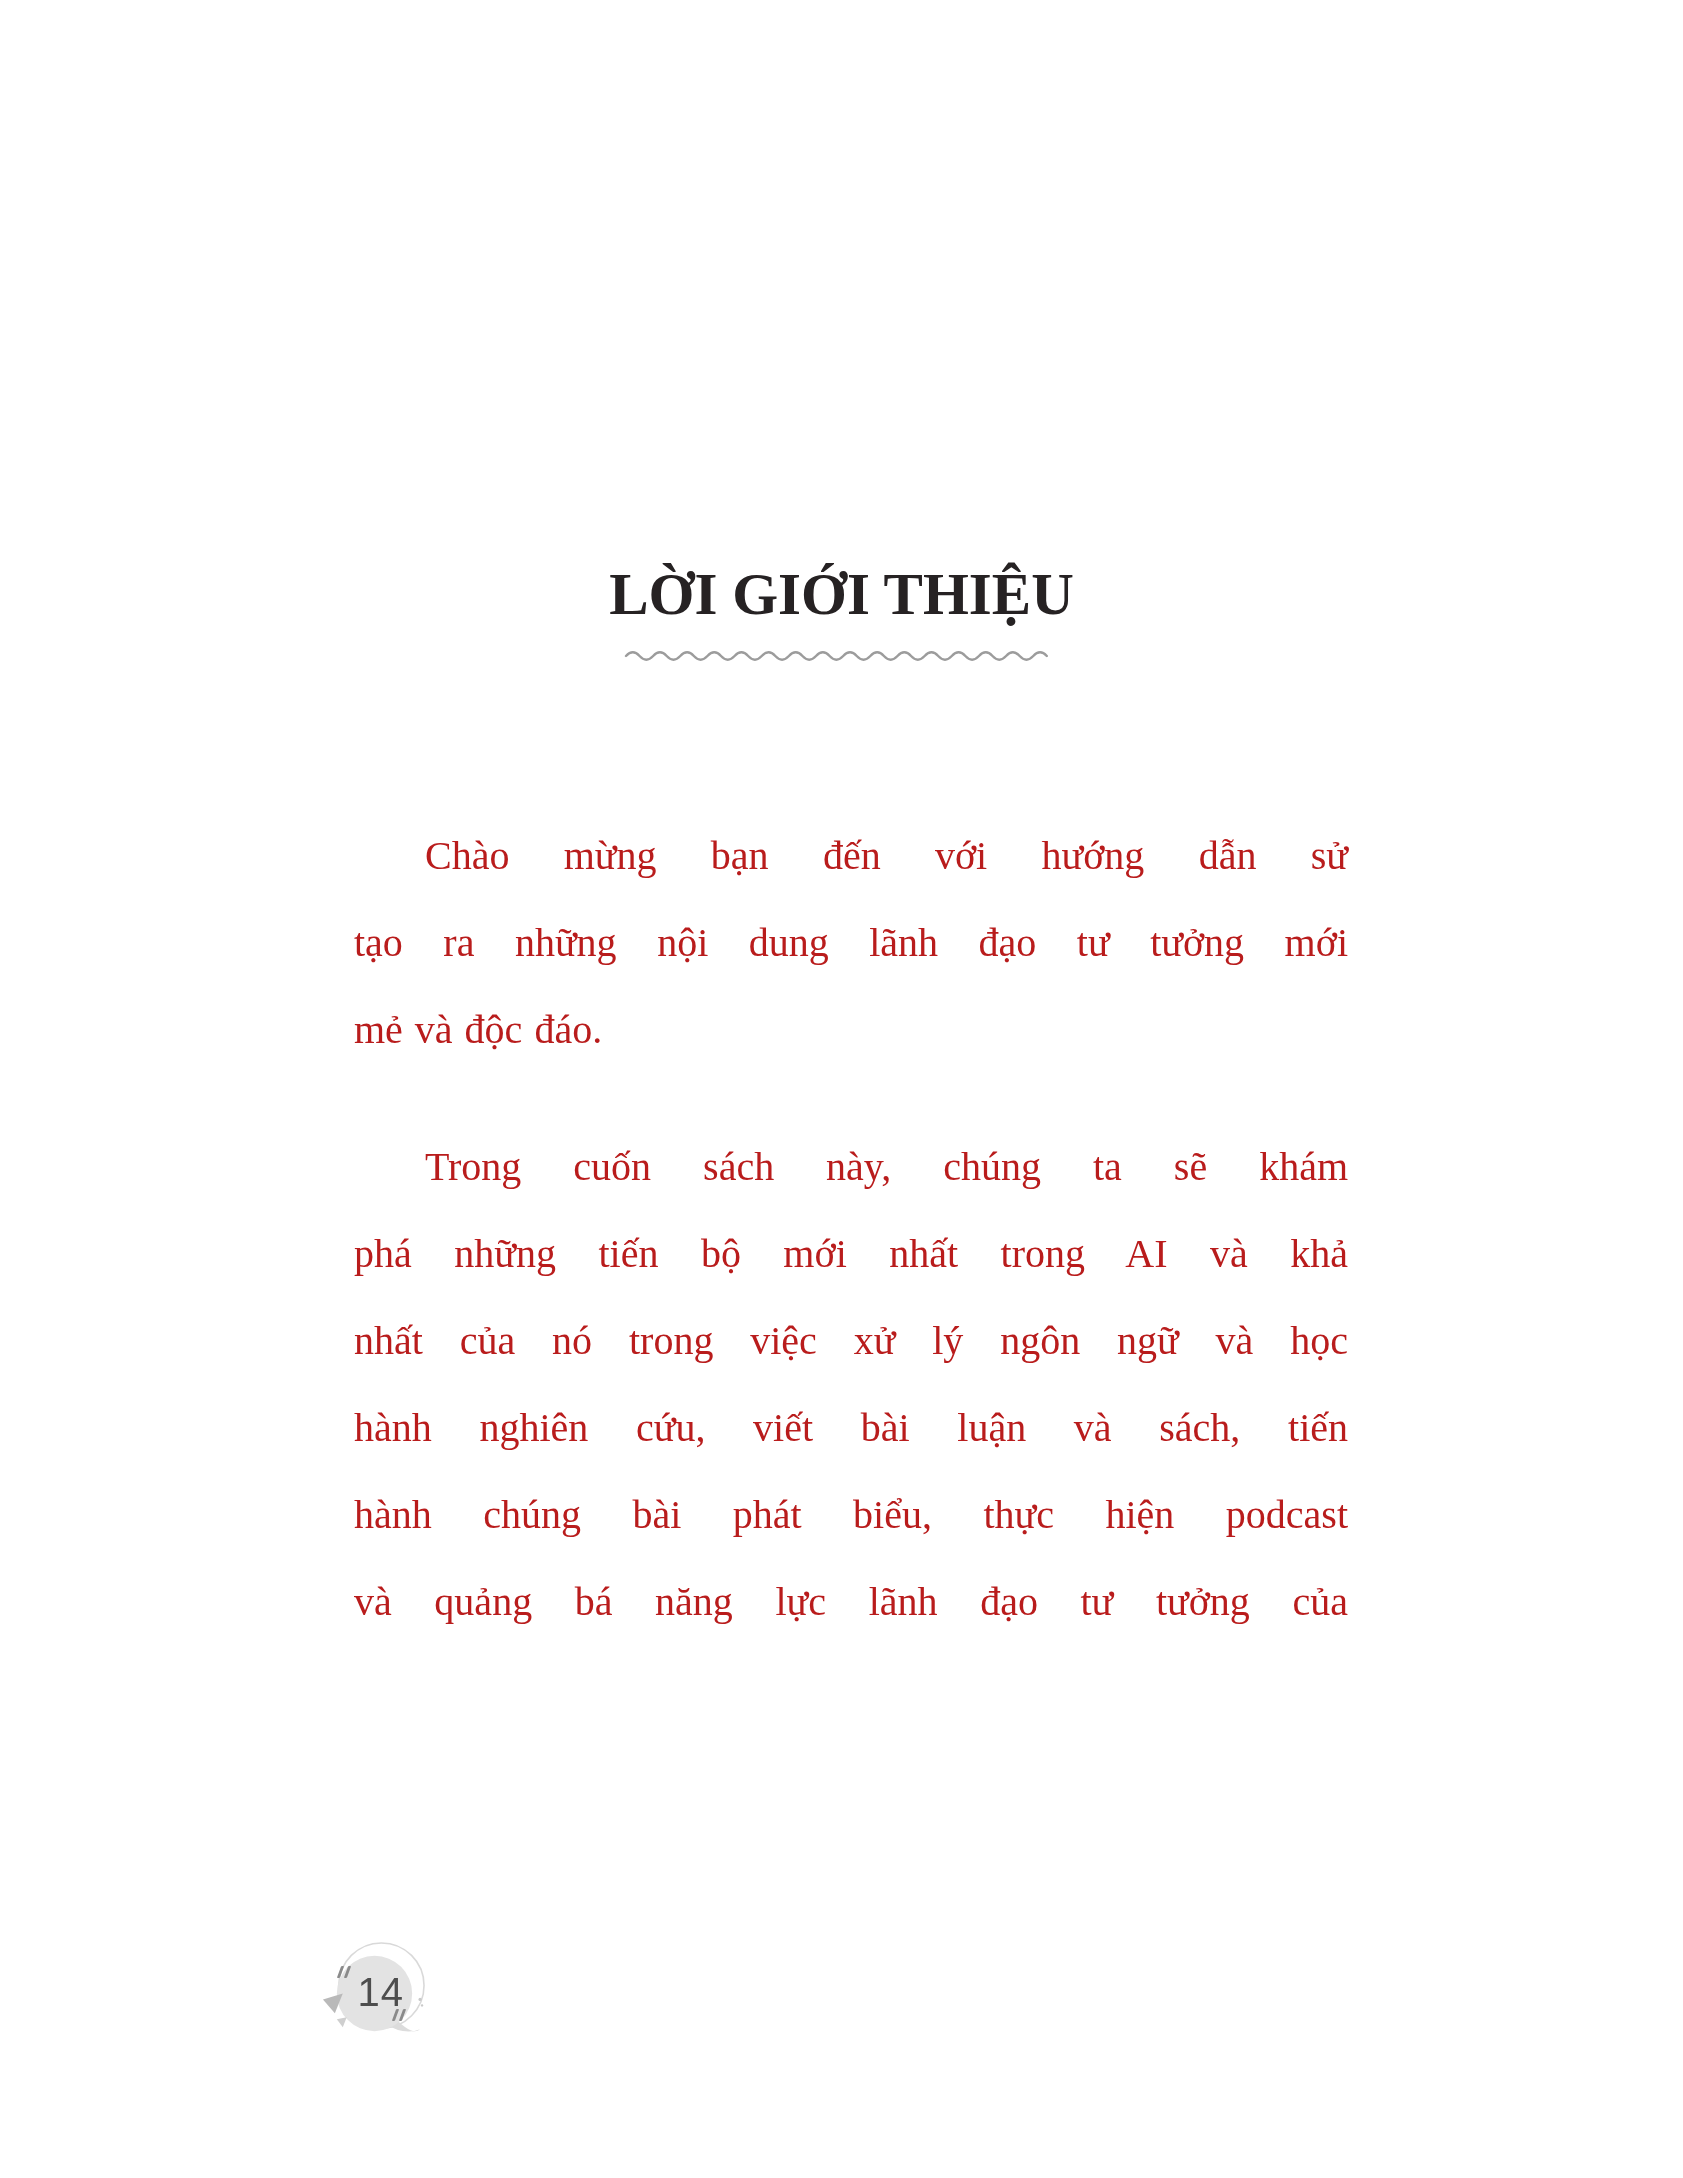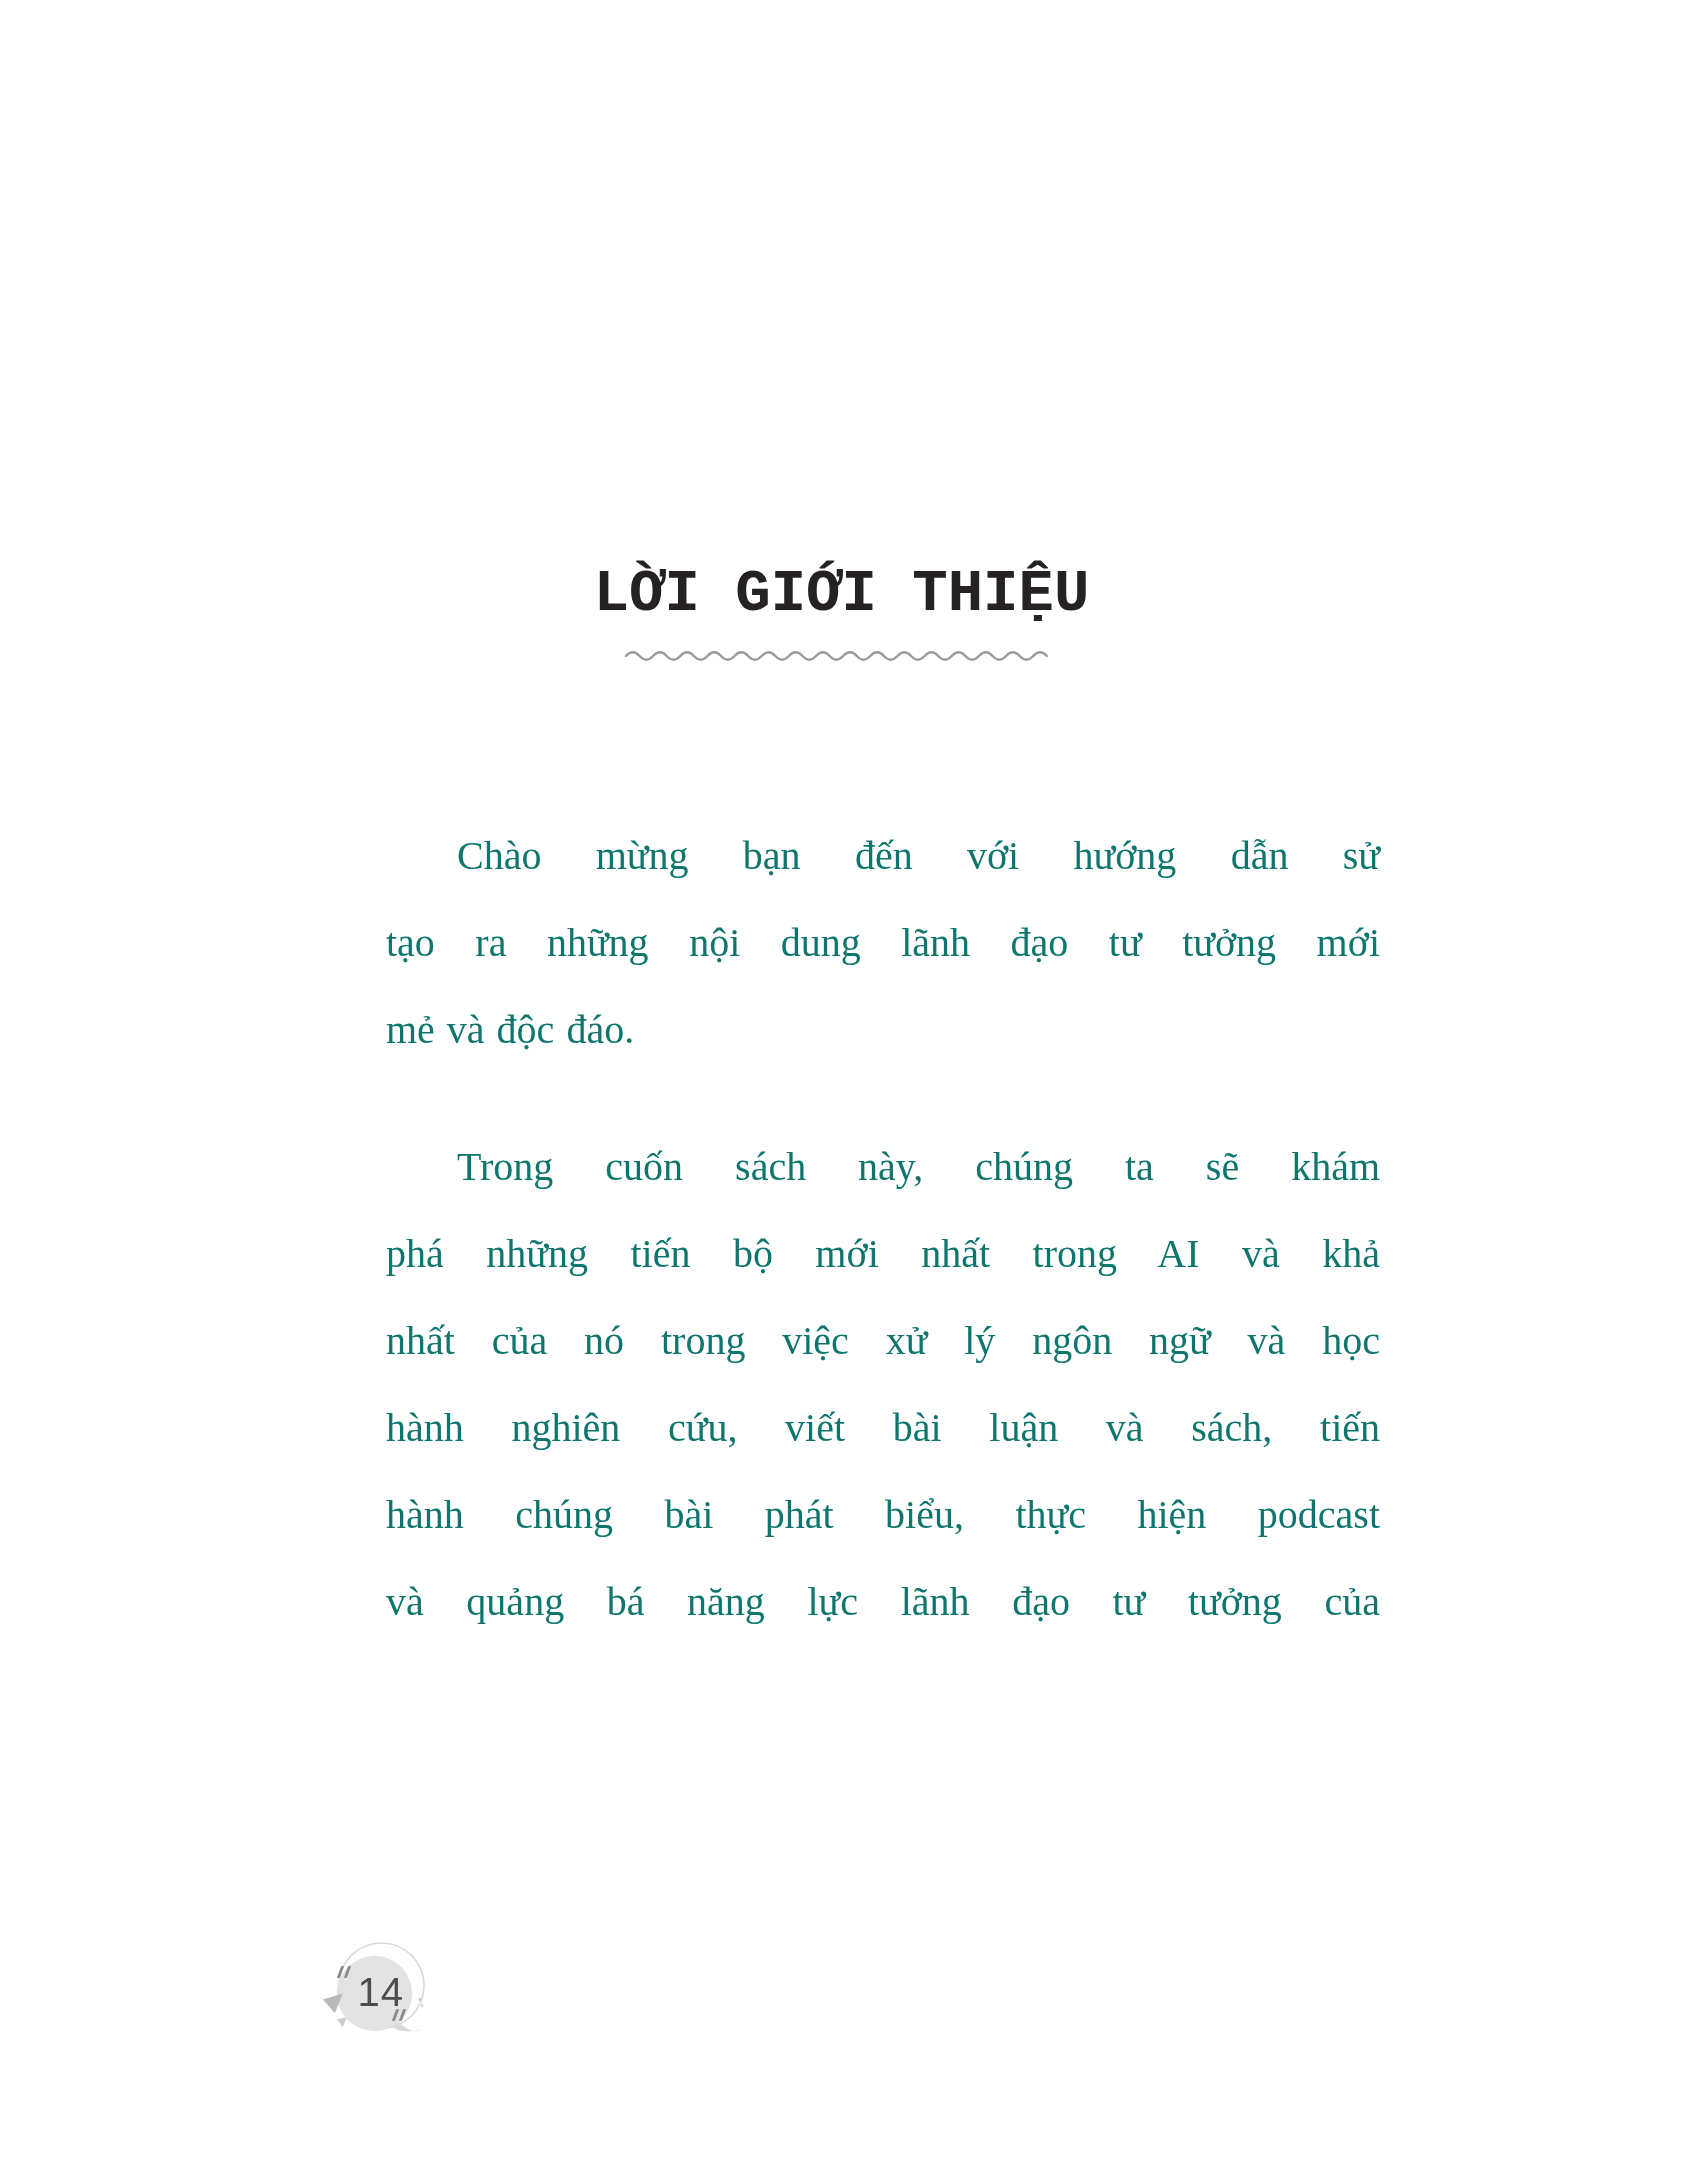--- a/index.html
+++ b/index.html
@@ -10,39 +10,38 @@
     height: 2178px;
     background: #ffffff;
     overflow: hidden;
     font-family: "Liberation Serif", serif;
   }
   .chapter-title {
     position: absolute;
     left: 0; top: 564px;
     width: 1683px;
     text-align: center;
-    font-family: Liberation Mono, monospace;
+    font-family: Liberation Serif, serif;
     font-weight: 700;
     font-size: 59px;
     line-height: 61px;
     letter-spacing: 0px;
     color: #262223;
   }
   .wave-wrap {
     position: absolute;
     left: 624px; top: 644px;
     width: 436px; height: 20px;
   }
   .body-text {
     position: absolute;
     left: 354px; top: 812px;
     width: 994px;
-    color: #0f766e;
+    color: #b91c1c;
     font-size: 40px;
-    margin-left: 32px;
   }
   .para { margin: 0; }
   .para + .para { margin-top: 50px; font-family: Liberation Serif, serif; }
   .line {
     height: 87px;
     line-height: 87px;
     text-align: justify;
     text-align-last: justify;
     white-space: normal;
     word-spacing: 2px;

